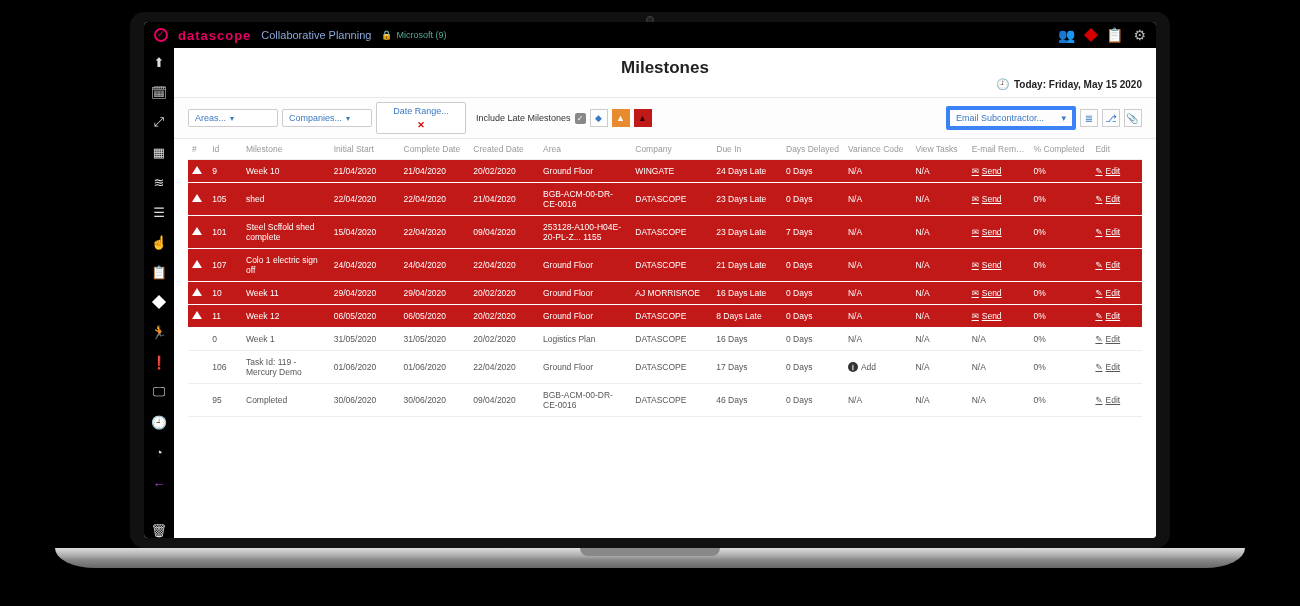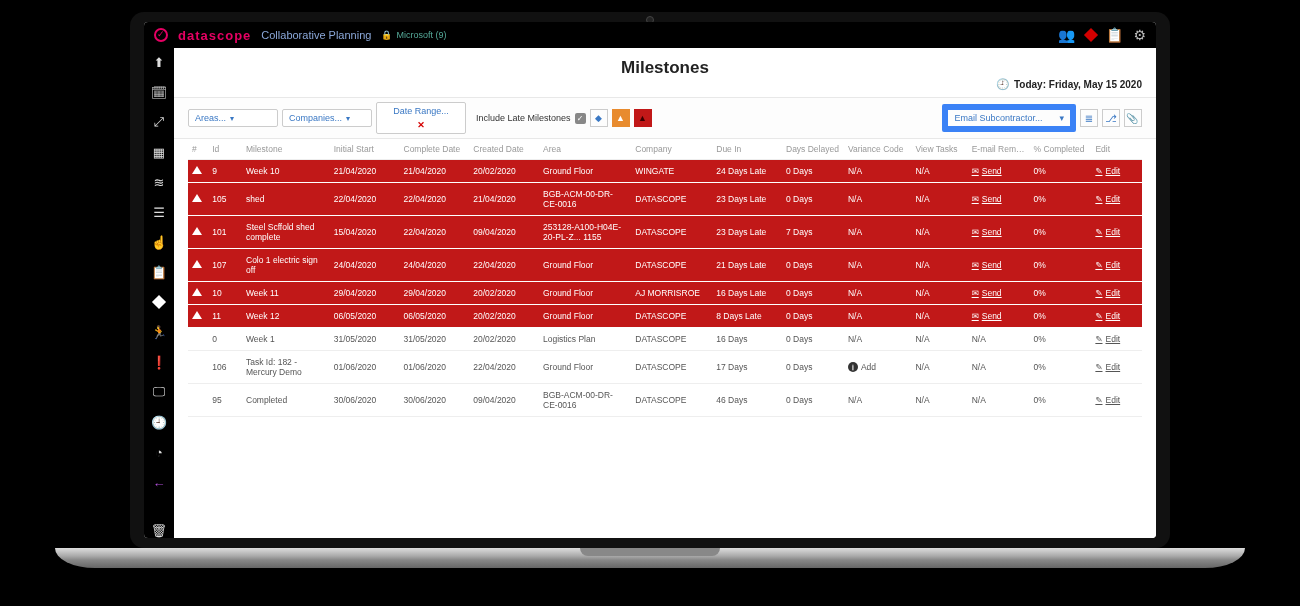--- a/index.html
+++ b/index.html
@@ -66,21 +66,21 @@
   .dd .caret{color:#3a78c4; font-size:8px;}
   .dd.date{ color:#3a78c4;flex-direction:column;}
   .dd .xmark{color:#d40000; font-weight:bold;}
   .late-label{font-size:9px; color:#333; margin-left:6px;}
   .chk{width:11px;height:11px;background:#888;border-radius:2px;display:inline-flex;align-items:center;justify-content:center;color:#fff;font-size:8px;}
   .sortbtn{width:18px;height:18px;border:1px solid #ccc;display:inline-flex;align-items:center;justify-content:center;font-size:9px;cursor:pointer;}
   .sortbtn.orange{background:#e88b2e;color:#fff;border-color:#e88b2e;}
   .sortbtn.red{background:#c11818;color:#3b0000;border-color:#c11818;}
   .sortbtn.blue{color:#3a78c4;}
   .fspacer{flex:1;}
-  .email-dd{border:6px solid #3b82f6;border-radius:2px;padding:3px 6px;font-size:9px;color:#3a78c4;display:flex;align-items:center;gap:17px;min-width:130px;justify-content:space-between;cursor:pointer;}
+  .email-dd{border:4px solid #3b82f6;border-radius:2px;padding:3px 6px;font-size:9px;color:#3a78c4;display:flex;align-items:center;gap:17px;min-width:130px;justify-content:space-between;cursor:pointer;}
   .iconbtn{width:18px;height:18px;border:1px solid #ccc;display:inline-flex;align-items:center;justify-content:center;color:#3a78c4;font-size:10px;cursor:pointer;}
 
   
   .table-wrap{flex:1; overflow:auto; padding:0 14px 10px;}
   table{width:100%; border-collapse:collapse; font-size:8.5px; table-layout:fixed;}
   thead th{ text-align:left; font-weight:normal; color:#999; padding:5px 4px; border-bottom:1px solid #eee; white-space:nowrap; overflow:hidden; text-overflow:ellipsis;}
   tbody td{ padding:6px 4px; border-bottom:1px solid rgba(255,255,255,0.12); vertical-align:middle; white-space:normal; overflow:hidden;}
   tbody tr.redrow{ background:#c11818; color:#fff;}
   tbody tr.redrow td{color:#fff;}
   tbody tr.normal td{color:#555; border-bottom:1px solid #eee;}
@@ -344,21 +344,21 @@
                   <td>0 Days</td>
                   <td><span>N/A</span></td>
                   <td>N/A</td>
                   <td><span>N/A</span></td>
                   <td>0%</td>
                   <td><span class="editcell pencil">Edit</span></td>
                 </tr>
                 <tr class="normal">
                   <td></td>
                   <td>106</td>
-                  <td>Task Id: 182 - Mercury Demo</td>
+                  <td>Task Id: 119 - Mercury Demo</td>
                   <td>01/06/2020</td>
                   <td>01/06/2020</td>
                   <td>22/04/2020</td>
                   <td>Ground Floor</td>
                   <td>DATASCOPE</td>
                   <td>17 Days</td>
                   <td>0 Days</td>
                   <td><span class="info">Add</span></td>
                   <td>N/A</td>
                   <td><span>N/A</span></td>

